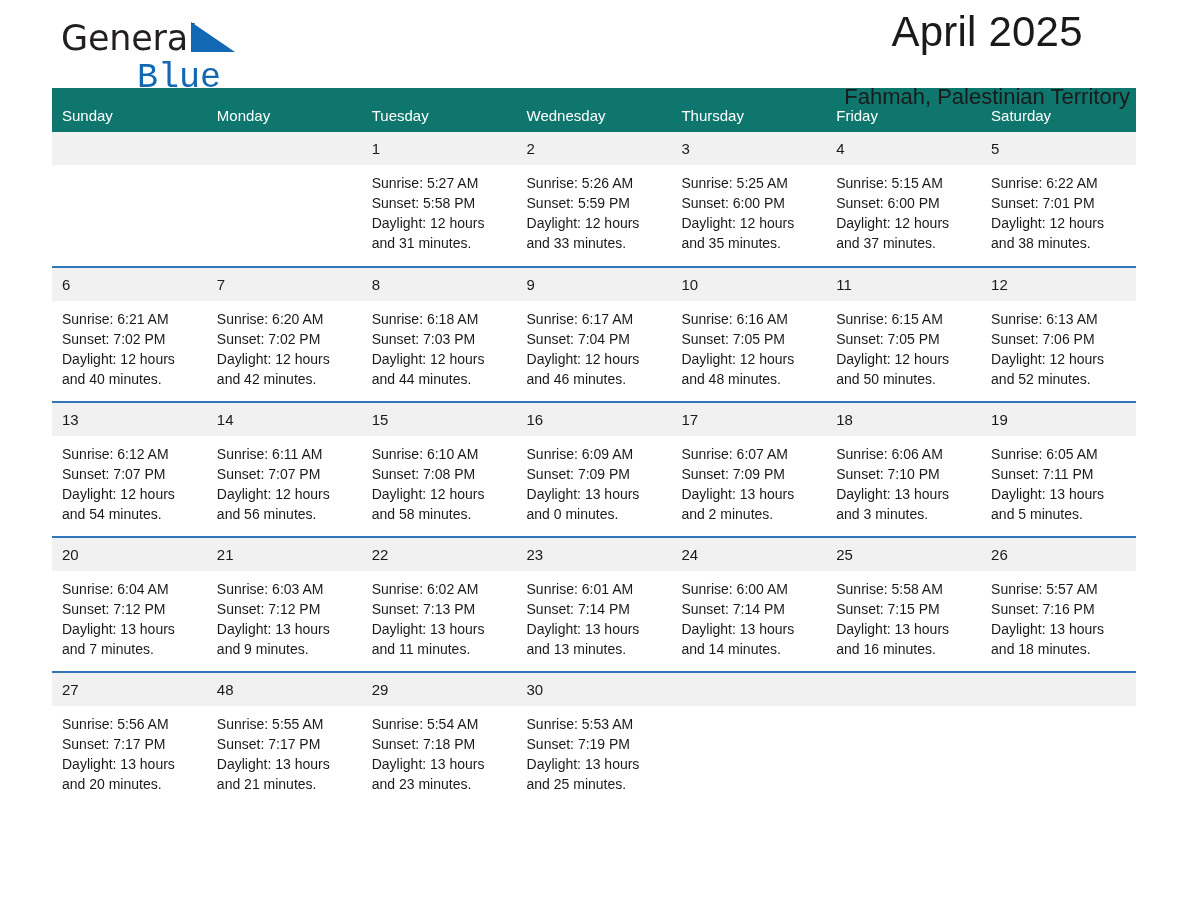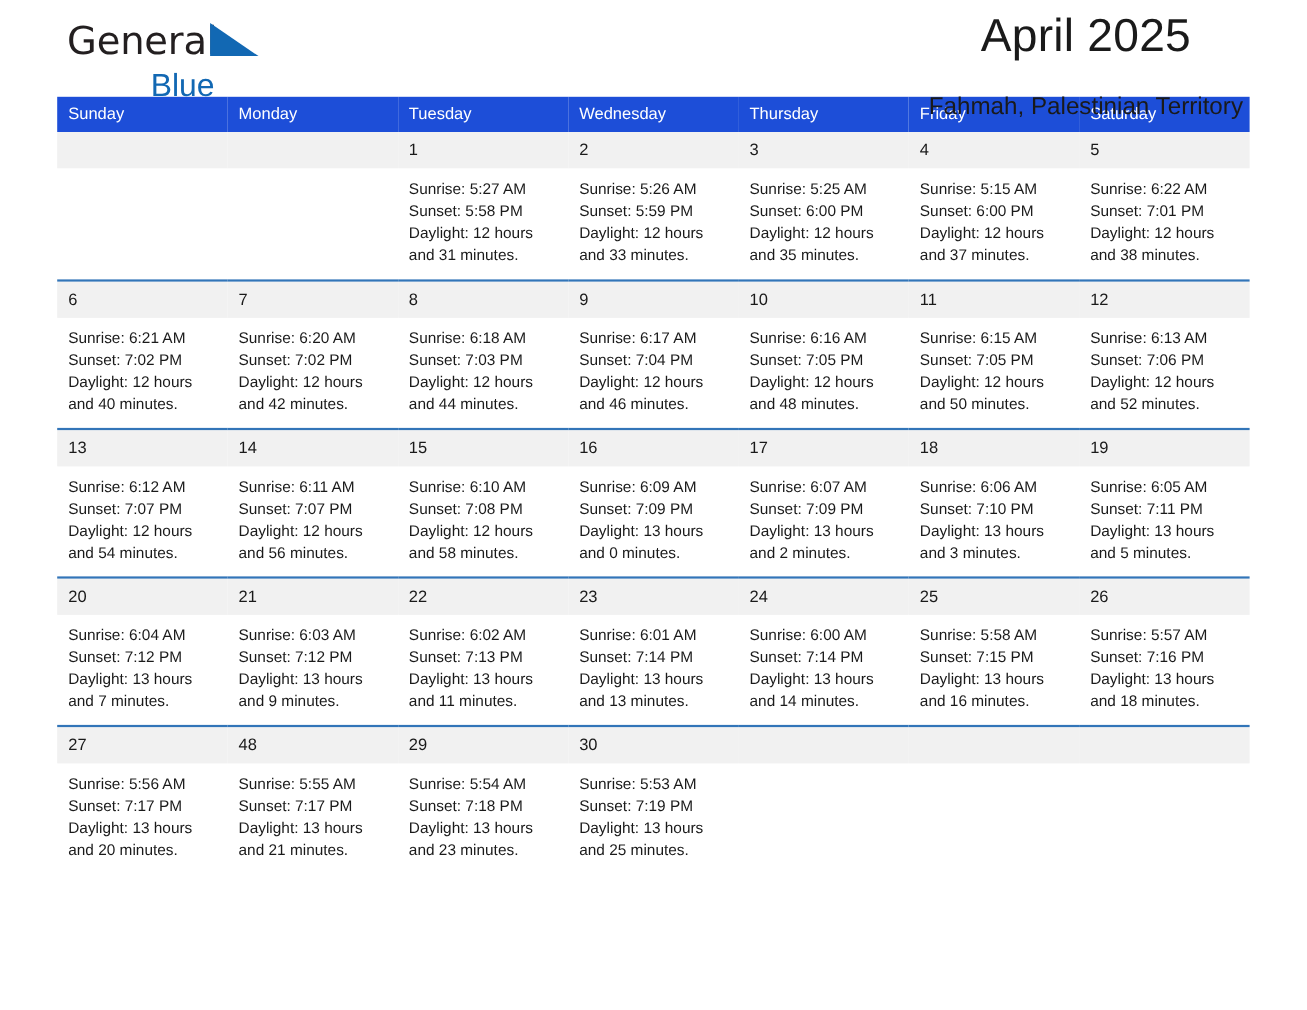--- a/index.html
+++ b/index.html
@@ -51,23 +51,23 @@
   .logo-tri {
     display: inline-block;
     width: 0;
     height: 0;
     vertical-align: -2px;
     margin-left: -7px;
     border-left: 44px solid #1268b3;
     border-top: 30px solid transparent;
   }
   .logo-blue {
-    font-size: 29px;
+    font-size: 35px;
     color: #1268b3;
-    font-family: Liberation Sans, sans-serif;
+    font-family: Liberation Mono, monospace;
     font-weight: 400;
     margin-left: 76px;
     display: block;
     line-height: 36px;
   }
   .title-block {
     position: absolute;
     right: 6px;
     top: 6px;
     text-align: center;
@@ -87,26 +87,26 @@
     margin-top: 24px;
   }
 
   
   .calendar {
     width: 1084px;
     border-collapse: collapse;
     table-layout: fixed;
   }
   .calendar th {
-    background: #1d4ed8;
+    background: #0f766e;
     color: #ffffff;
     font-size: 15px;
     font-weight: 400;
     text-align: left;
-    padding: 8px 0 9px 10px;
+    padding: 20px 0 9px 10px;
     height: 31px;
     line-height: 15px;
   }
   .week-row td {
     vertical-align: top;
     border-top: 2px solid #3275b8;
     padding: 0;
     height: 135px;
   }
   .week-row.first-week td {

